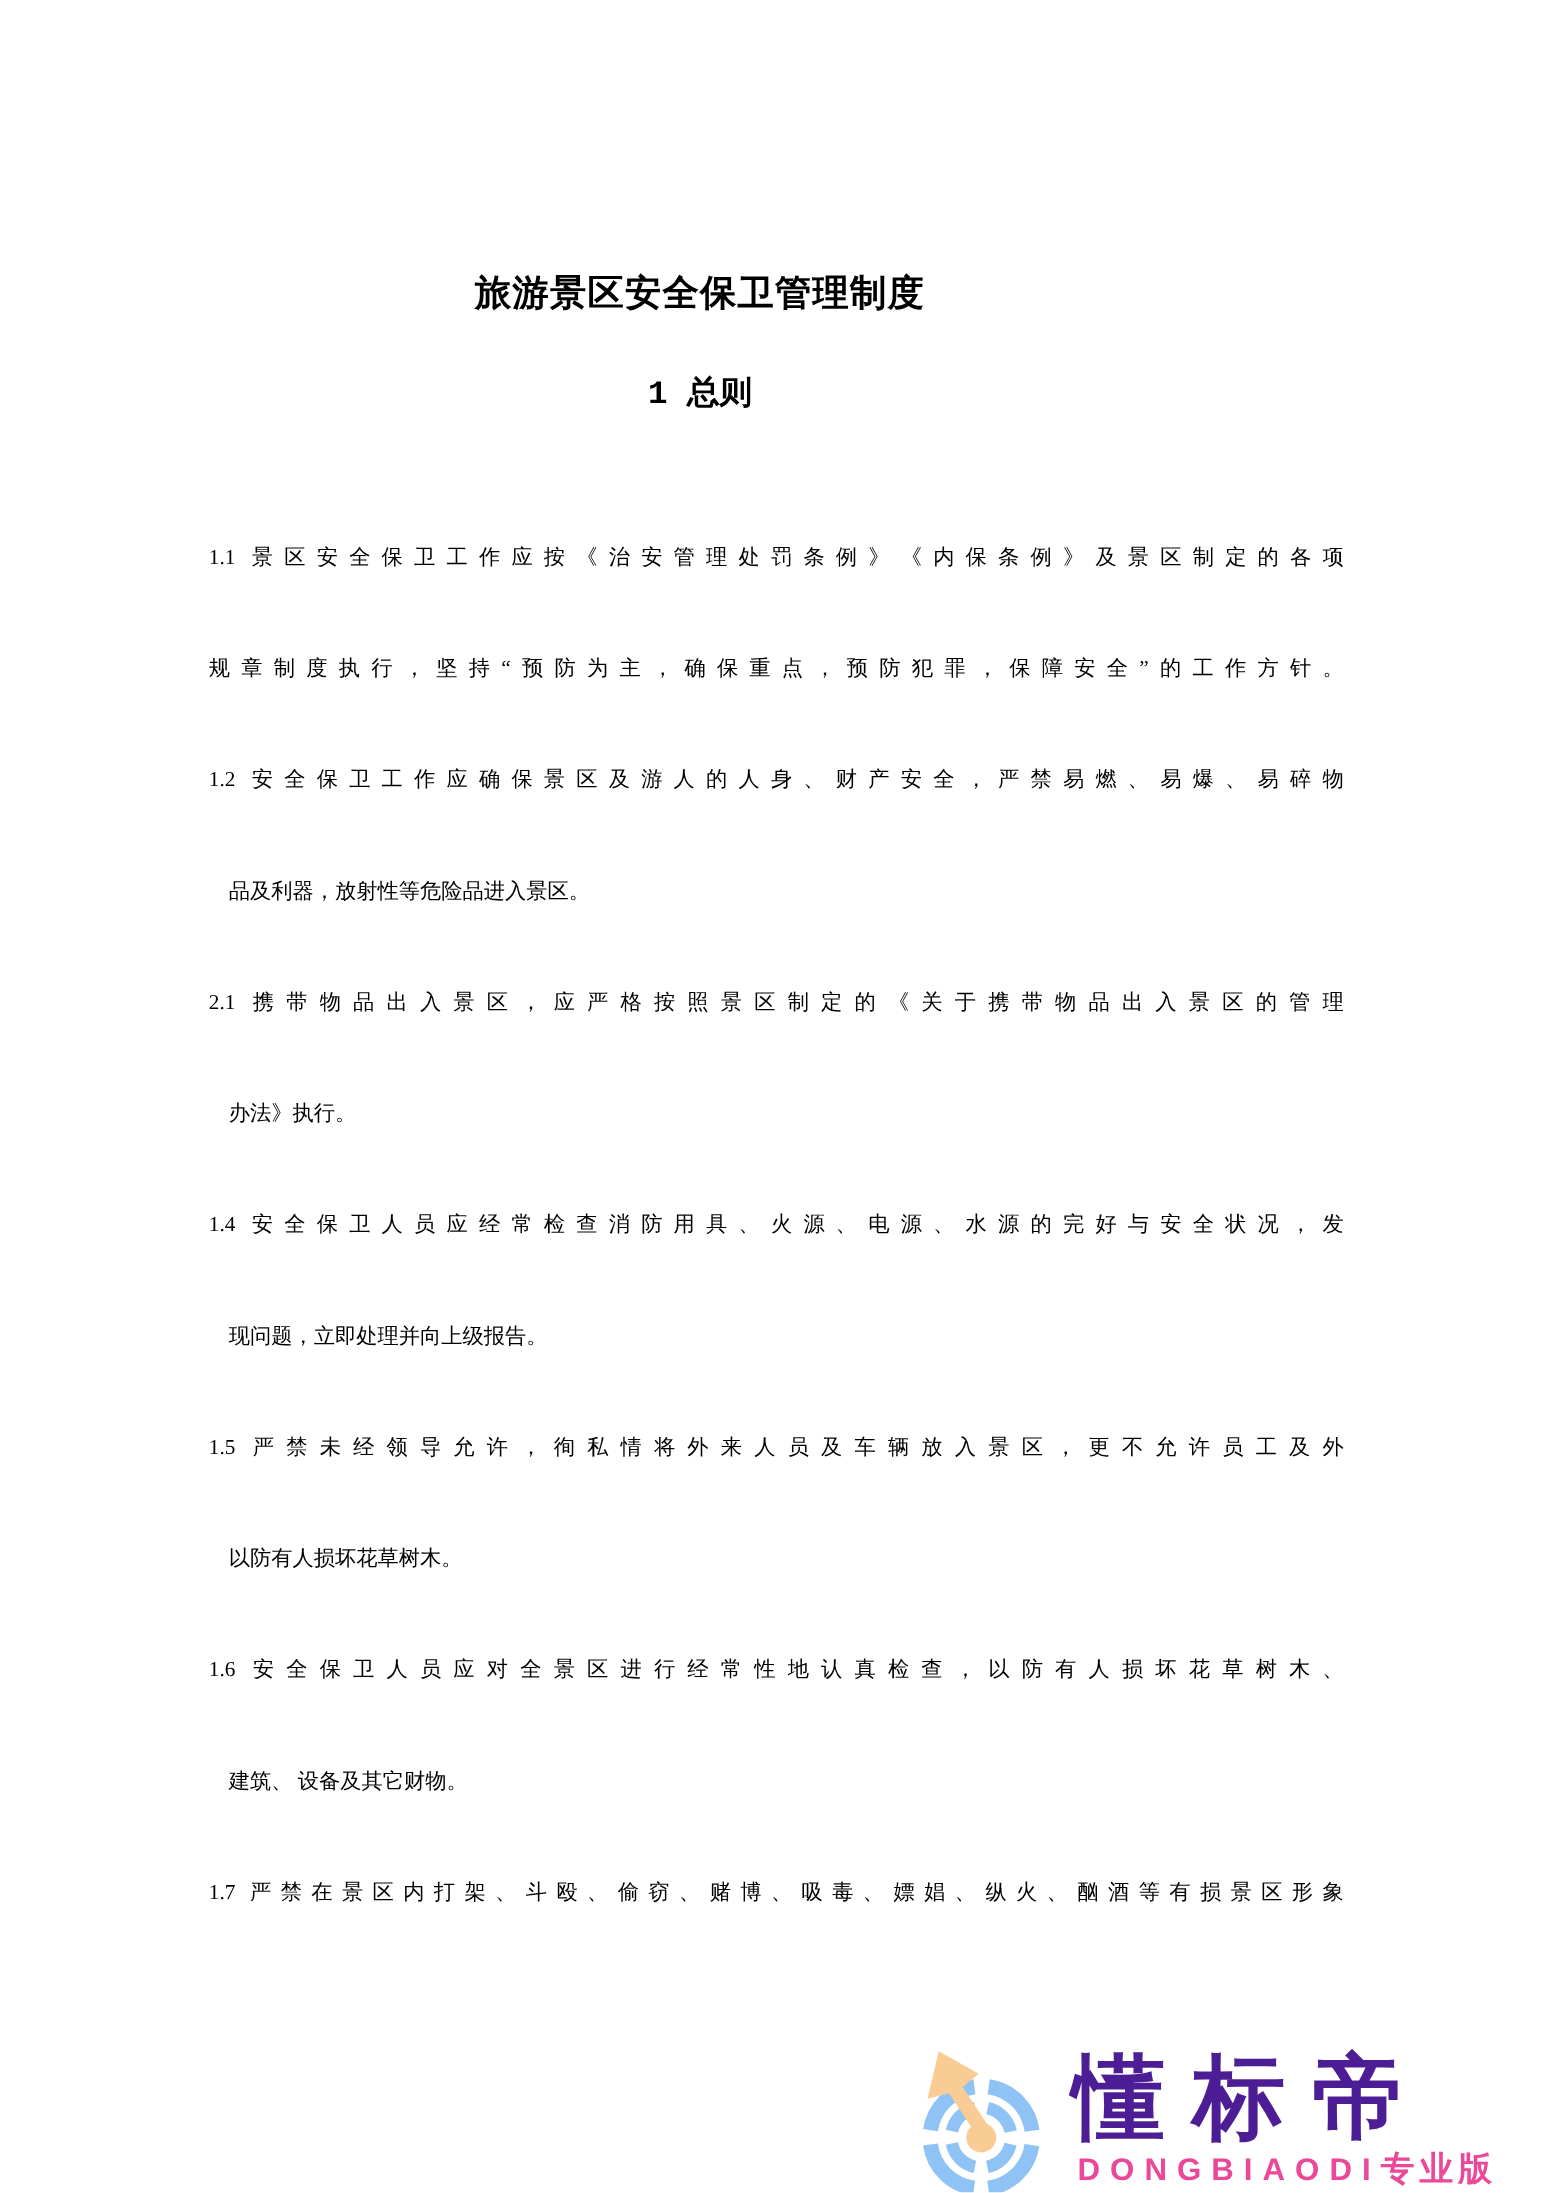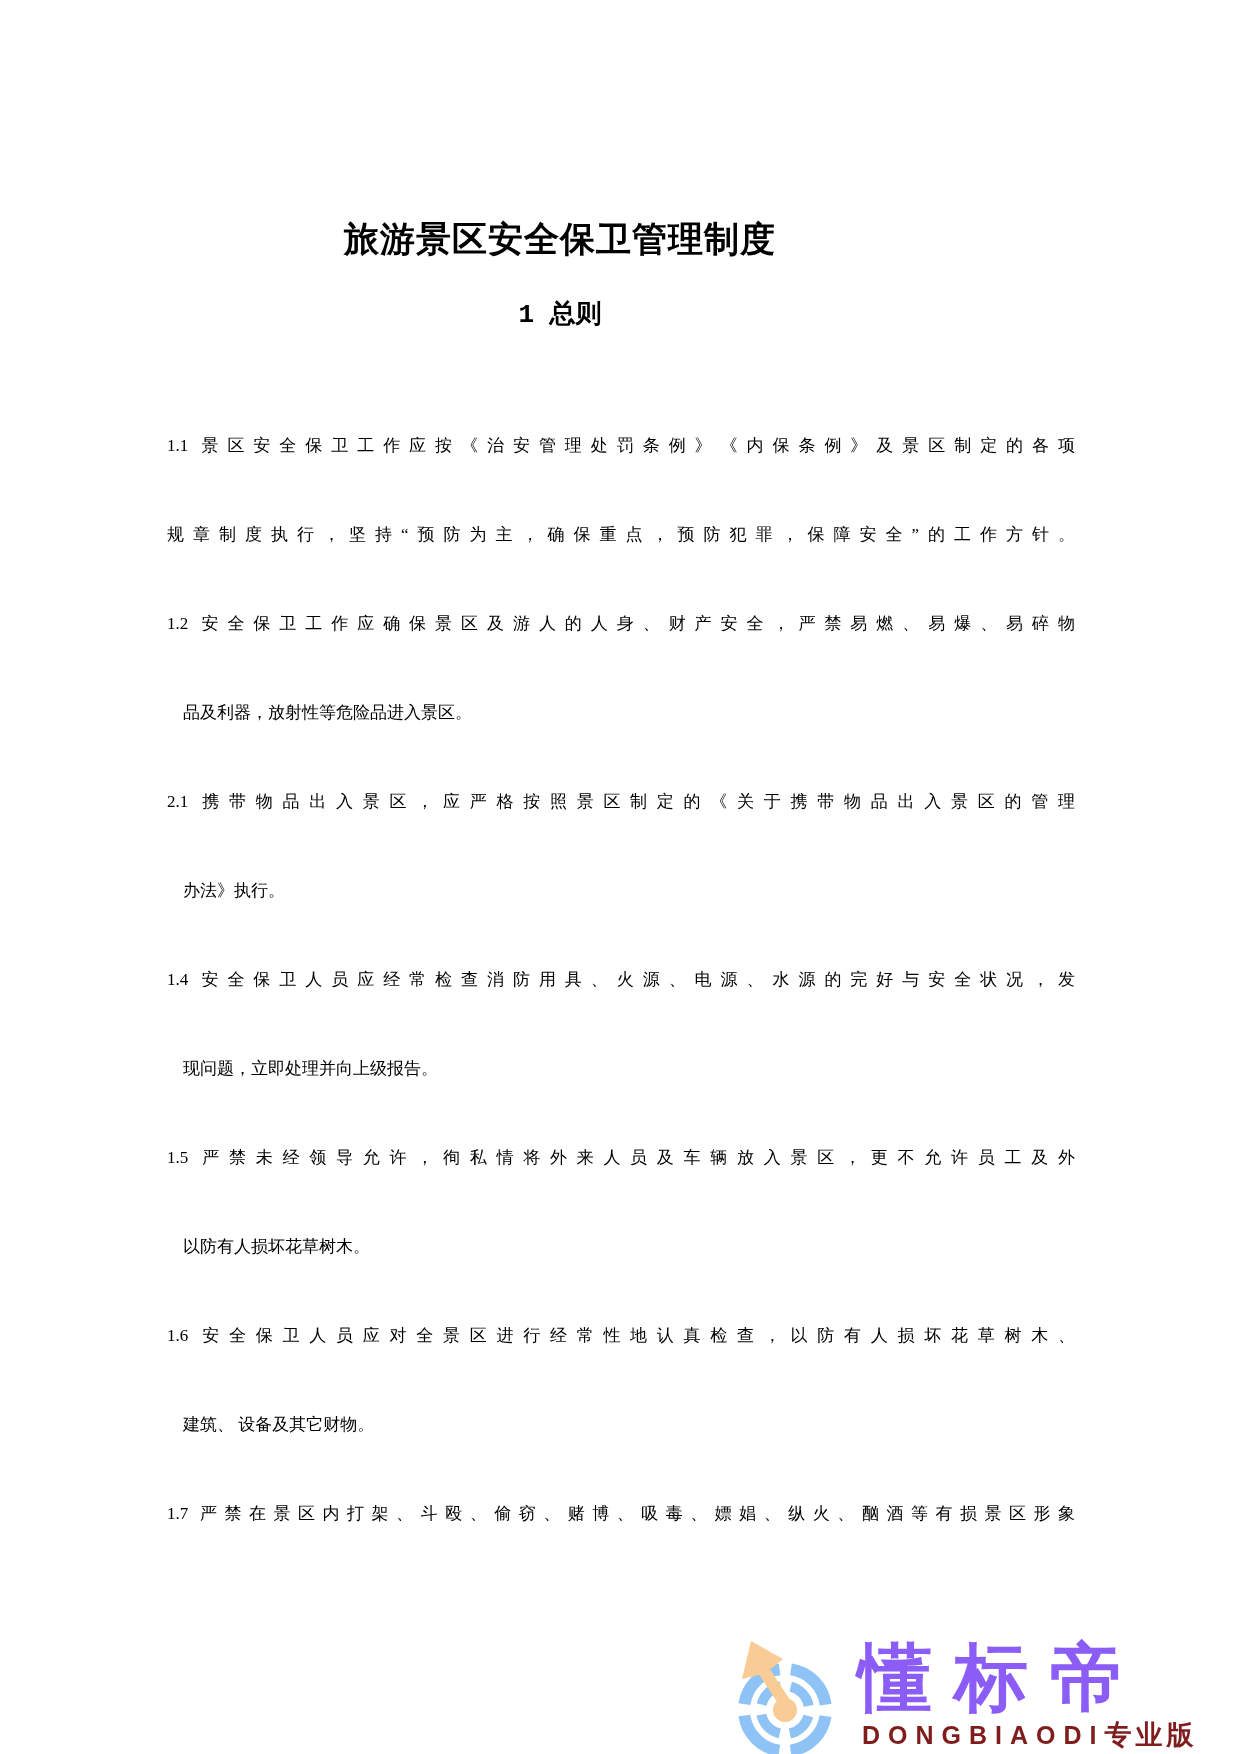--- a/index.html
+++ b/index.html
@@ -15,25 +15,25 @@
     overflow: hidden;
     font-family: "Liberation Serif", "DejaVu Serif", serif;
     color: #000000;
   }
   .doc-title {
     position: absolute;
     top: 218px;
     left: 0;
     width: 1120px;
     text-align: center;
-    font-size: 35px;
+    font-size: 29px;
     font-weight: 700;
     line-height: 1.2;
     letter-spacing: 1px;
-    font-family: Liberation Sans, sans-serif;
+    font-family: Liberation Serif, serif;
   }
   .section-heading {
     position: absolute;
     top: 300px;
     left: 0;
     width: 1120px;
     text-align: center;
     font-size: 26px;
     font-weight: 700;
     line-height: 1.2;
@@ -76,30 +76,30 @@
     height: 122px;
   }
   .wm-brand {
     position: absolute;
     left: 122px;
     top: 8px;
     font-size: 74px;
     line-height: 1;
     font-weight: 700;
     letter-spacing: 22px;
-    color: #8b5cf6;
+    color: #4c1d95;
     font-family: "Liberation Sans", "DejaVu Sans", sans-serif;
     white-space: nowrap;
   }
   .wm-sub {
     position: absolute;
     left: 126px;
     top: 89px;
     line-height: 1;
-    color: #7f1d1d;
+    color: #ec4899;
     font-family: "Liberation Sans", "DejaVu Sans", sans-serif;
     white-space: nowrap;
     text-align: right;
   }
   .wm-sub .latin {
     font-size: 25px;
     font-weight: 600;
     letter-spacing: 8px;
   }
   .wm-sub .cjk {

